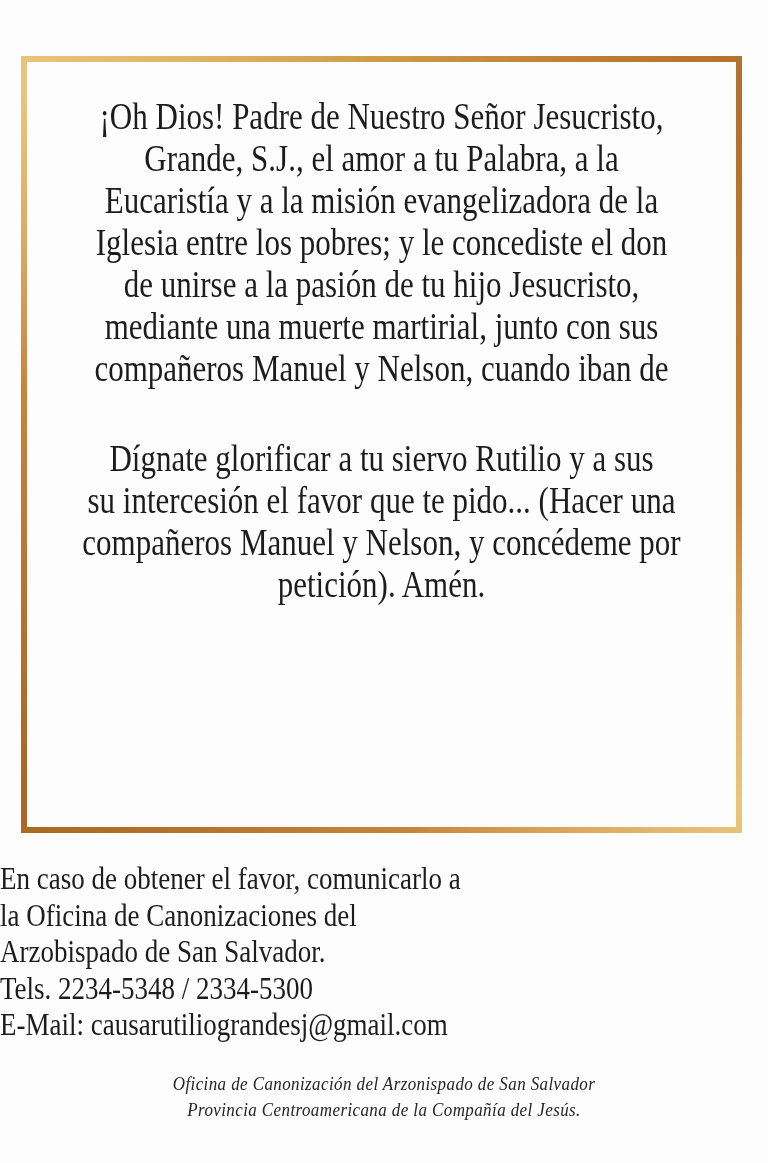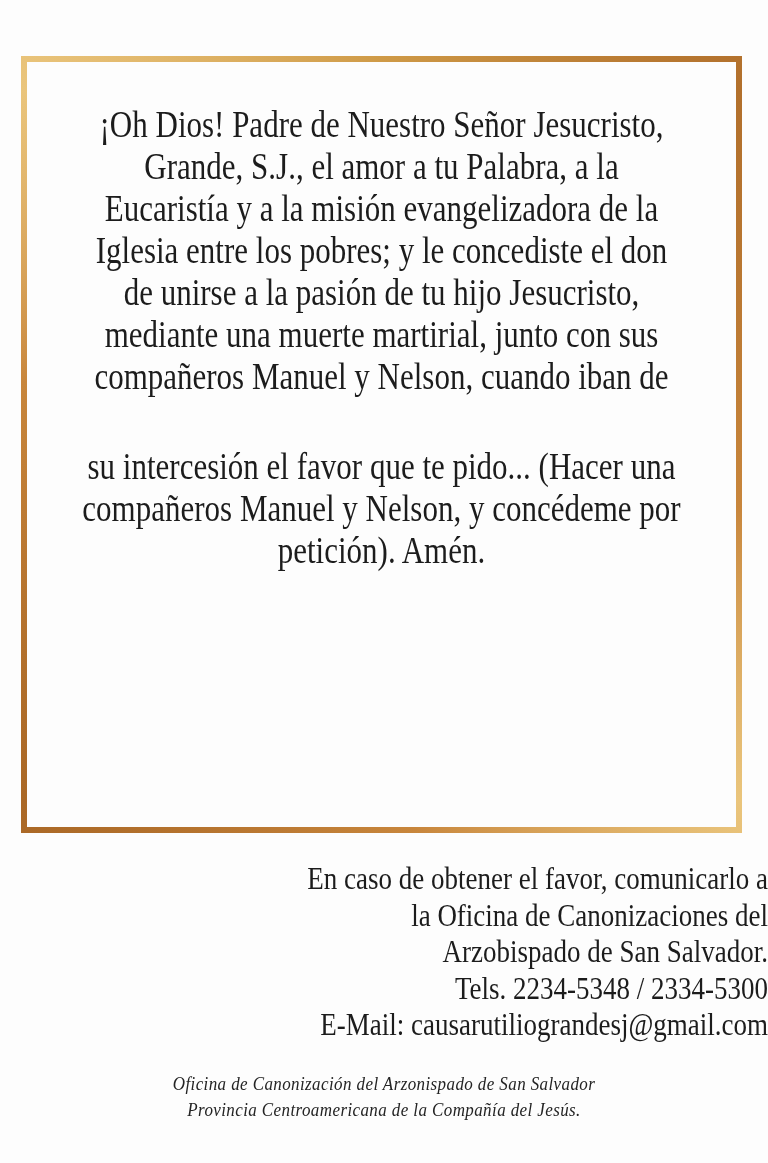--- a/index.html
+++ b/index.html
@@ -30,39 +30,39 @@
       #c8863c 100deg,
       #eac57c 135deg,
       #c8863c 175deg,
       #aa6826 225deg,
       #c8863c 280deg,
       #eac57c 315deg,
       #cf9a47 360deg) 1;
     padding: 34px 6px 0 6px;
     text-align: center;
   }
-  .prayer-paragraph { margin: 8px; }
+  .prayer-paragraph { margin: 0; }
   .prayer-paragraph + .prayer-paragraph { margin-top: 48px; }
   .prayer-paragraph .line {
     height: 42px;
     line-height: 42px;
     font-size: 31px;
     white-space: nowrap;
   }
   .prayer-paragraph .line span {
     display: inline-block;
     transform: scaleY(1.22);
     transform-origin: 50% 55%;
   }
   .contact {
     position: absolute;
     top: 861px;
     left: 0;
     width: 768px;
-    text-align: right;
+    text-align: left;
   }
   .contact .line {
     height: 36.5px;
     line-height: 36.5px;
     font-size: 27px;
     white-space: nowrap;
   }
   .contact .line span {
     display: inline-block;
     transform: scaleY(1.18);
@@ -99,20 +99,21 @@
     <div class="prayer-paragraph">
         <div class="line"><span>¡Oh Dios! Padre de Nuestro Señor Jesucristo,</span></div>
         <div class="line"><span>Grande, S.J., el amor a tu Palabra, a la</span></div>
         <div class="line"><span>Eucaristía y a la misión evangelizadora de la</span></div>
         <div class="line"><span>Iglesia entre los pobres; y le concediste el don</span></div>
         <div class="line"><span>de unirse a la pasión de tu hijo Jesucristo,</span></div>
         <div class="line"><span>mediante una muerte martirial, junto con sus</span></div>
         <div class="line"><span>compañeros Manuel y Nelson, cuando iban de</span></div>
       </div>
     <div class="prayer-paragraph">
+        <div class="line"><span>Dígnate glorificar a tu siervo Rutilio y a sus</span></div>
         <div class="line"><span>su intercesión el favor que te pido... (Hacer una</span></div>
         <div class="line"><span>compañeros Manuel y Nelson, y concédeme por</span></div>
         <div class="line"><span>petición). Amén.</span></div>
       </div>
   </div>
 
   <div class="contact">
       <div class="line"><span>En caso de obtener el favor, comunicarlo a</span></div>
       <div class="line"><span>la Oficina de Canonizaciones del</span></div>
       <div class="line"><span>Arzobispado de San Salvador.</span></div>

